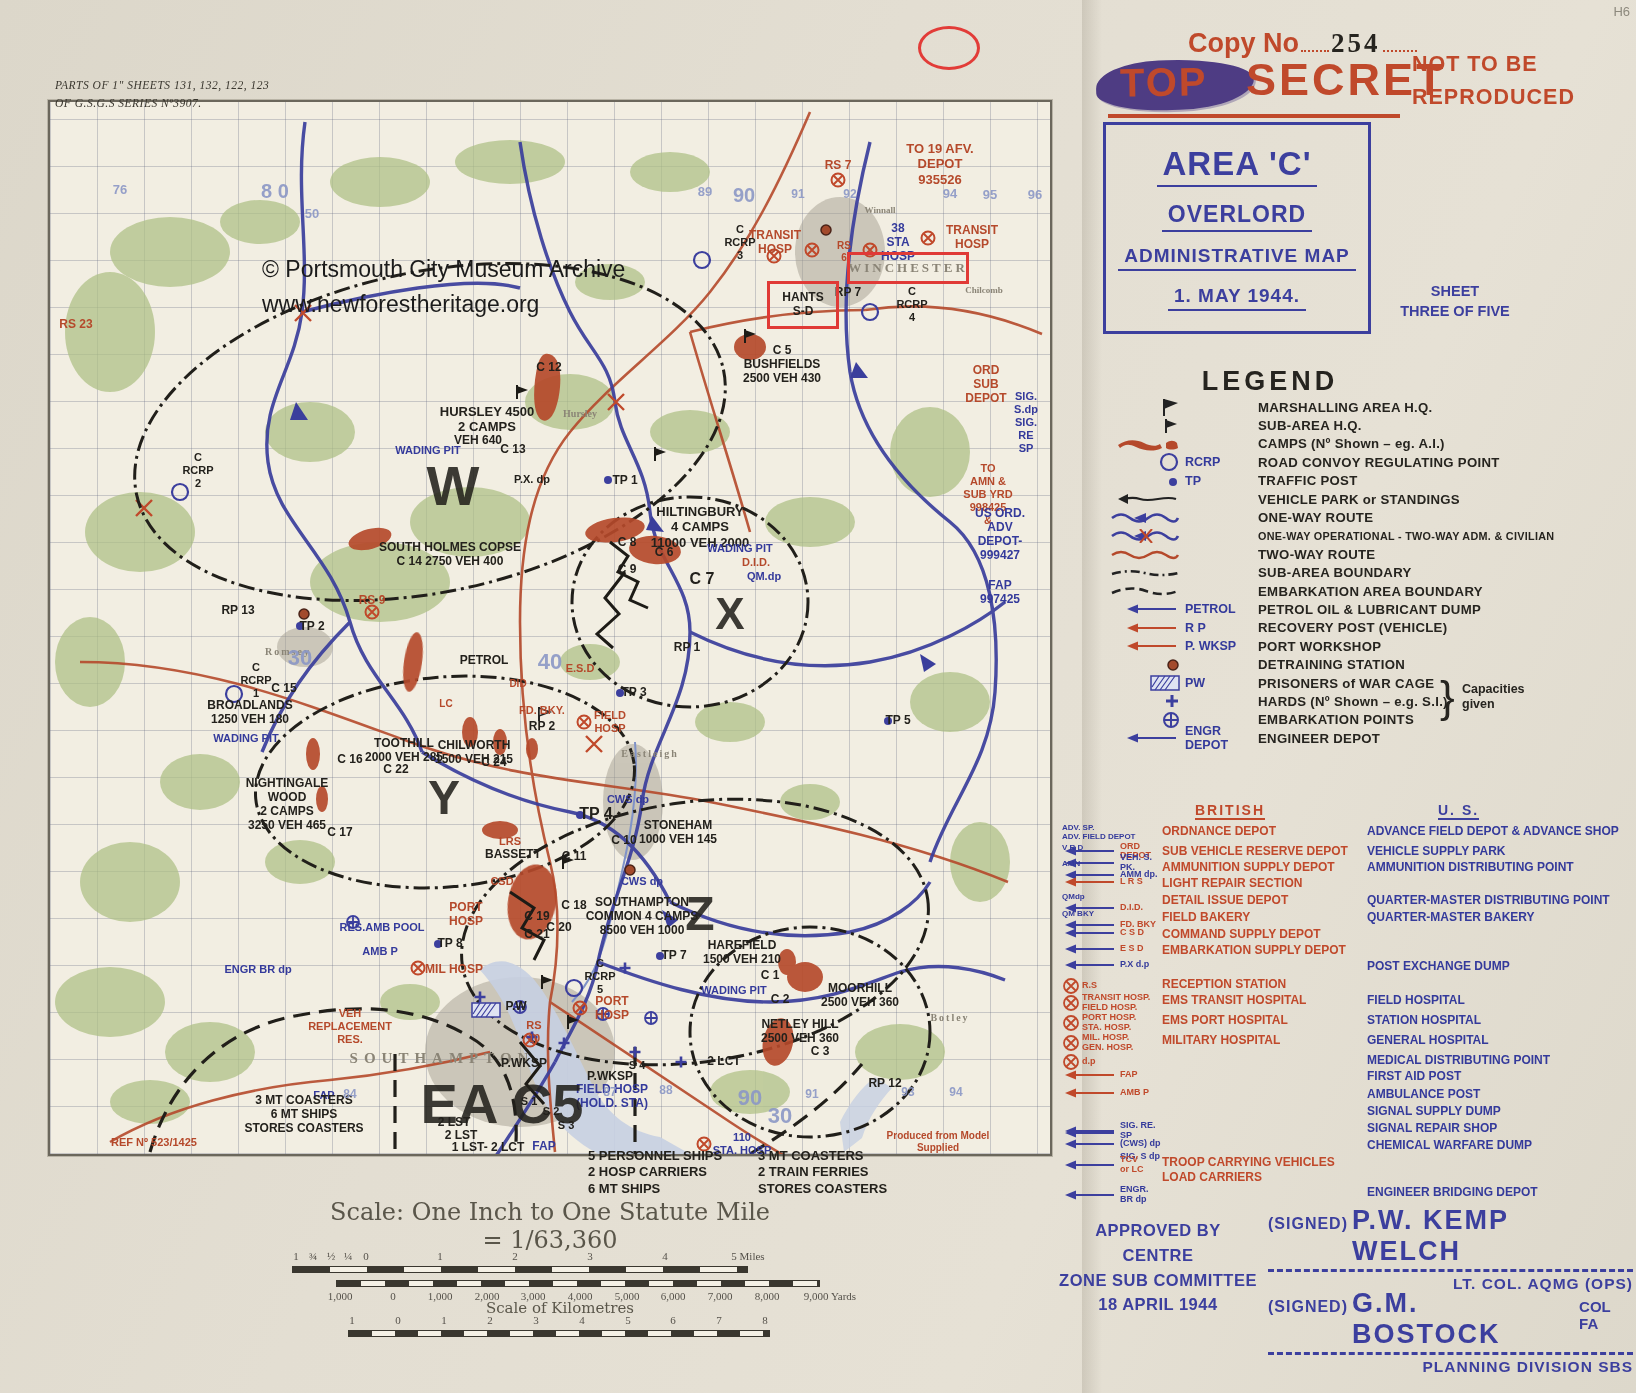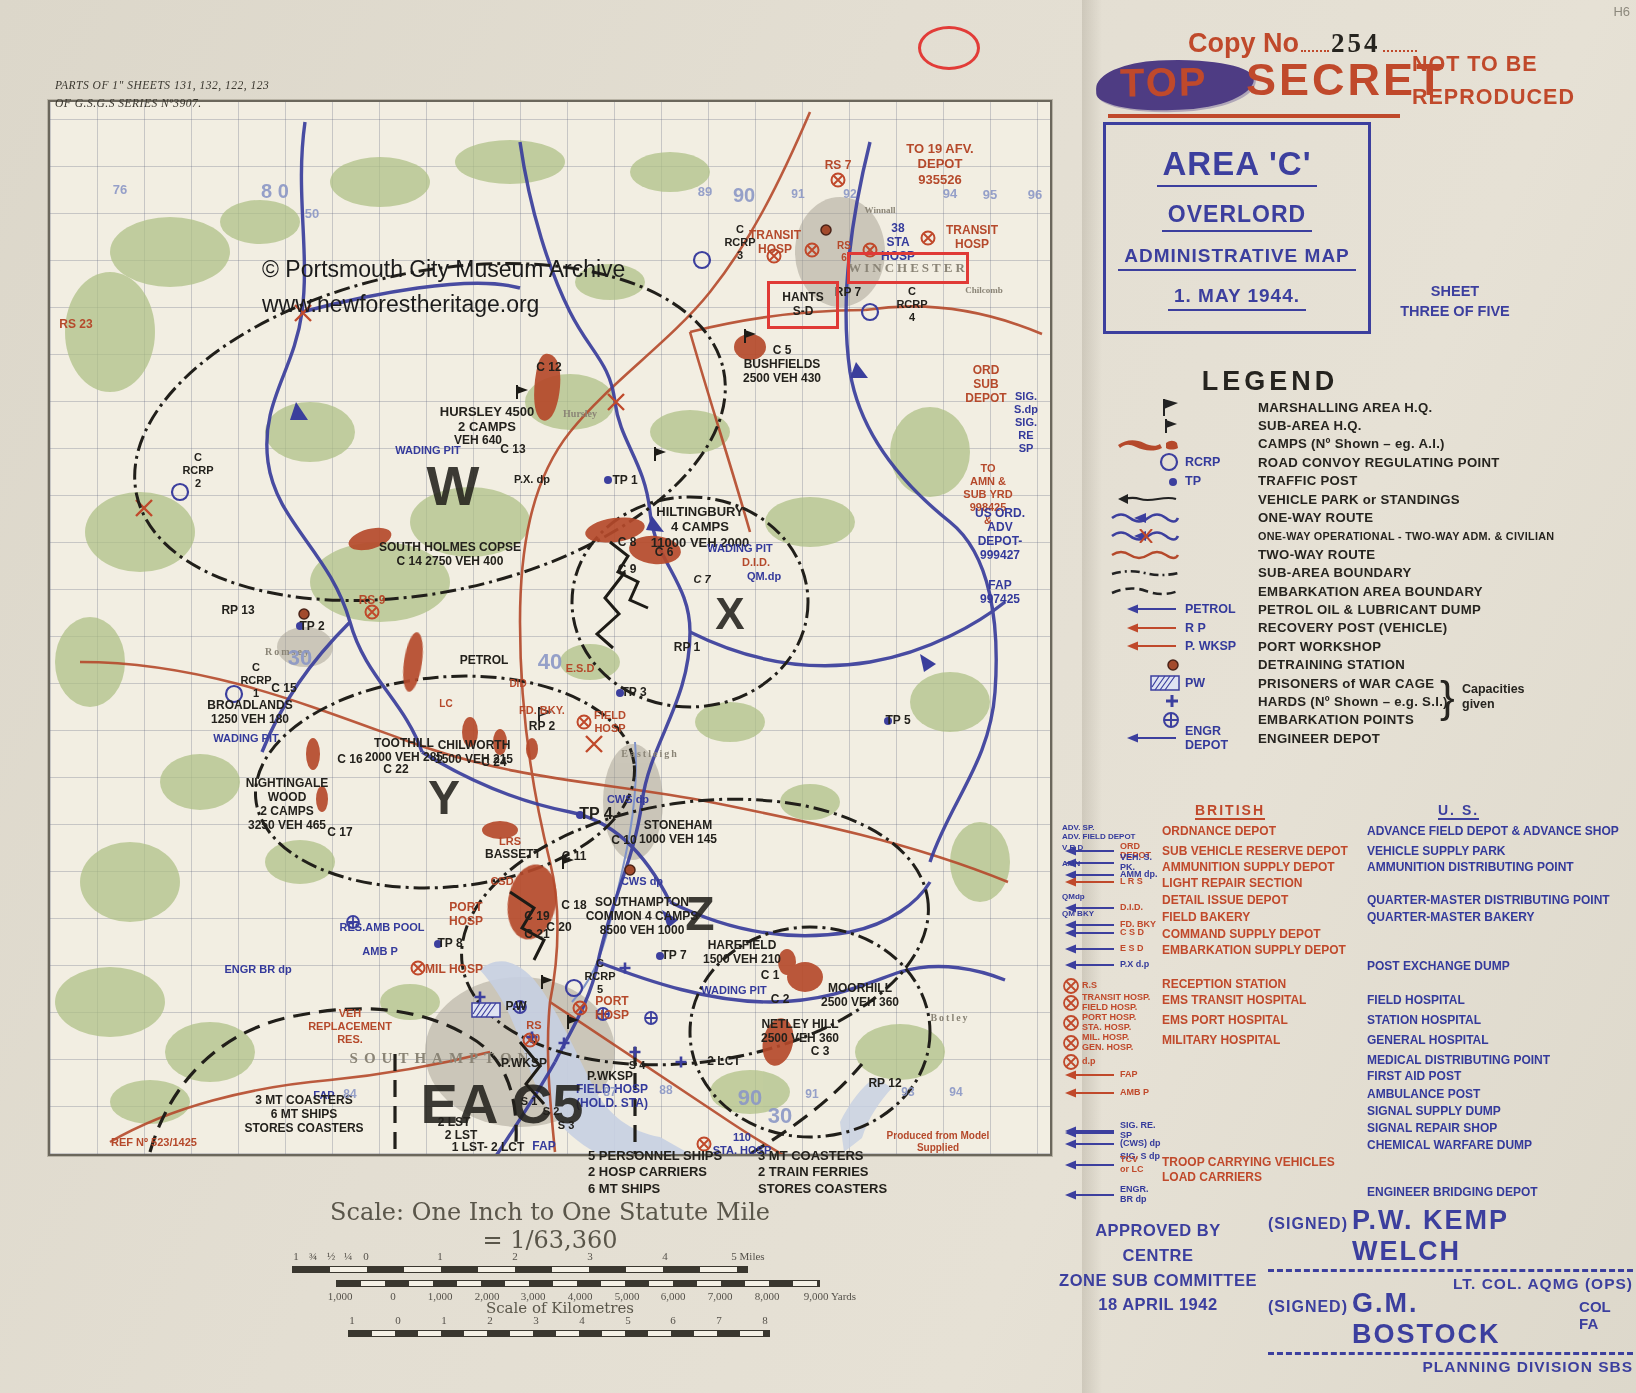--- a/index.html
+++ b/index.html
@@ -275,21 +275,21 @@
         <div class="mlbl c-k" style="left: 575px; top: 378px; font-size: 12px;">TP 1</div>
         <div class="mlbl c-g" style="left: 530px; top: 312px; font-size: 10px;">Hursley</div>
         <div class="mlbl c-k" style="left: 400px; top: 452px; font-size: 12px;">SOUTH HOLMES COPSE
 C 14 2750 VEH 400</div>
         <div class="mlbl c-k" style="left: 650px; top: 425px; font-size: 13px;">HILTINGBURY
 4 CAMPS
 11000 VEH 2000</div>
         <div class="mlbl c-k" style="left: 577px; top: 440px; font-size: 12px;">C 8</div>
         <div class="mlbl c-k" style="left: 614px; top: 450px; font-size: 12px;">C 6</div>
         <div class="mlbl c-k" style="left: 577px; top: 467px; font-size: 12px;">C 9</div>
-        <div class="mlbl c-k" style="left: 652px; top: 477px; font-size: 11px; font-style: italic;">C 7</div>
+        <div class="mlbl c-k" style="left: 652px; top: 477px; font-size: 16px;">C 7</div>
         <div class="mlbl c-b" style="left: 690px; top: 446px; font-size: 11px;">WADING PIT</div>
         <div class="mlbl c-r" style="left: 706px; top: 460px; font-size: 11px;">D.I.D.</div>
         <div class="mlbl c-b" style="left: 714px; top: 474px; font-size: 11px;">QM.dp</div>
         <div class="mlbl c-k" style="left: 680px; top: 512px; font-size: 44px; font-weight: 800; opacity: 0.88;">X</div>
         <div class="mlbl c-k" style="left: 637px; top: 545px; font-size: 12px;">RP 1</div>
         <div class="mlbl c-r" style="left: 530px; top: 566px; font-size: 11px;">E.S.D</div>
         <div class="mlbl c-k" style="left: 584px; top: 590px; font-size: 12px;">TP 3</div>
         <div class="mlbl c-r" style="left: 560px; top: 620px; font-size: 11px;">FIELD
 HOSP</div>
         <div class="mlbl c-g" style="left: 600px; top: 652px; font-size: 10px; letter-spacing: 2px;">Eastleigh</div>
@@ -1129,21 +1129,21 @@
             <span class="eq-abbr b" style="white-space: pre-line;">ENGR. BR dp</span>
           </div>
         </div>
         <div class="eq-br"></div>
         <div class="eq-us">ENGINEER BRIDGING DEPOT</div>
       </div>
     </div>
 
   <div class="approved">APPROVED BY CENTRE
 ZONE SUB COMMITTEE
-18 APRIL 1942</div>
+18 APRIL 1944</div>
 
   <div class="sig" style="left:1268px;top:1205px;width:365px;">
     <div class="line1">
       <span class="pre">(SIGNED)</span>
       <span class="name">P.W. KEMP  WELCH</span>
       <span class="suffix"></span>
     </div>
     <div class="line2">LT. COL. AQMG (OPS)</div>
   </div>
 

